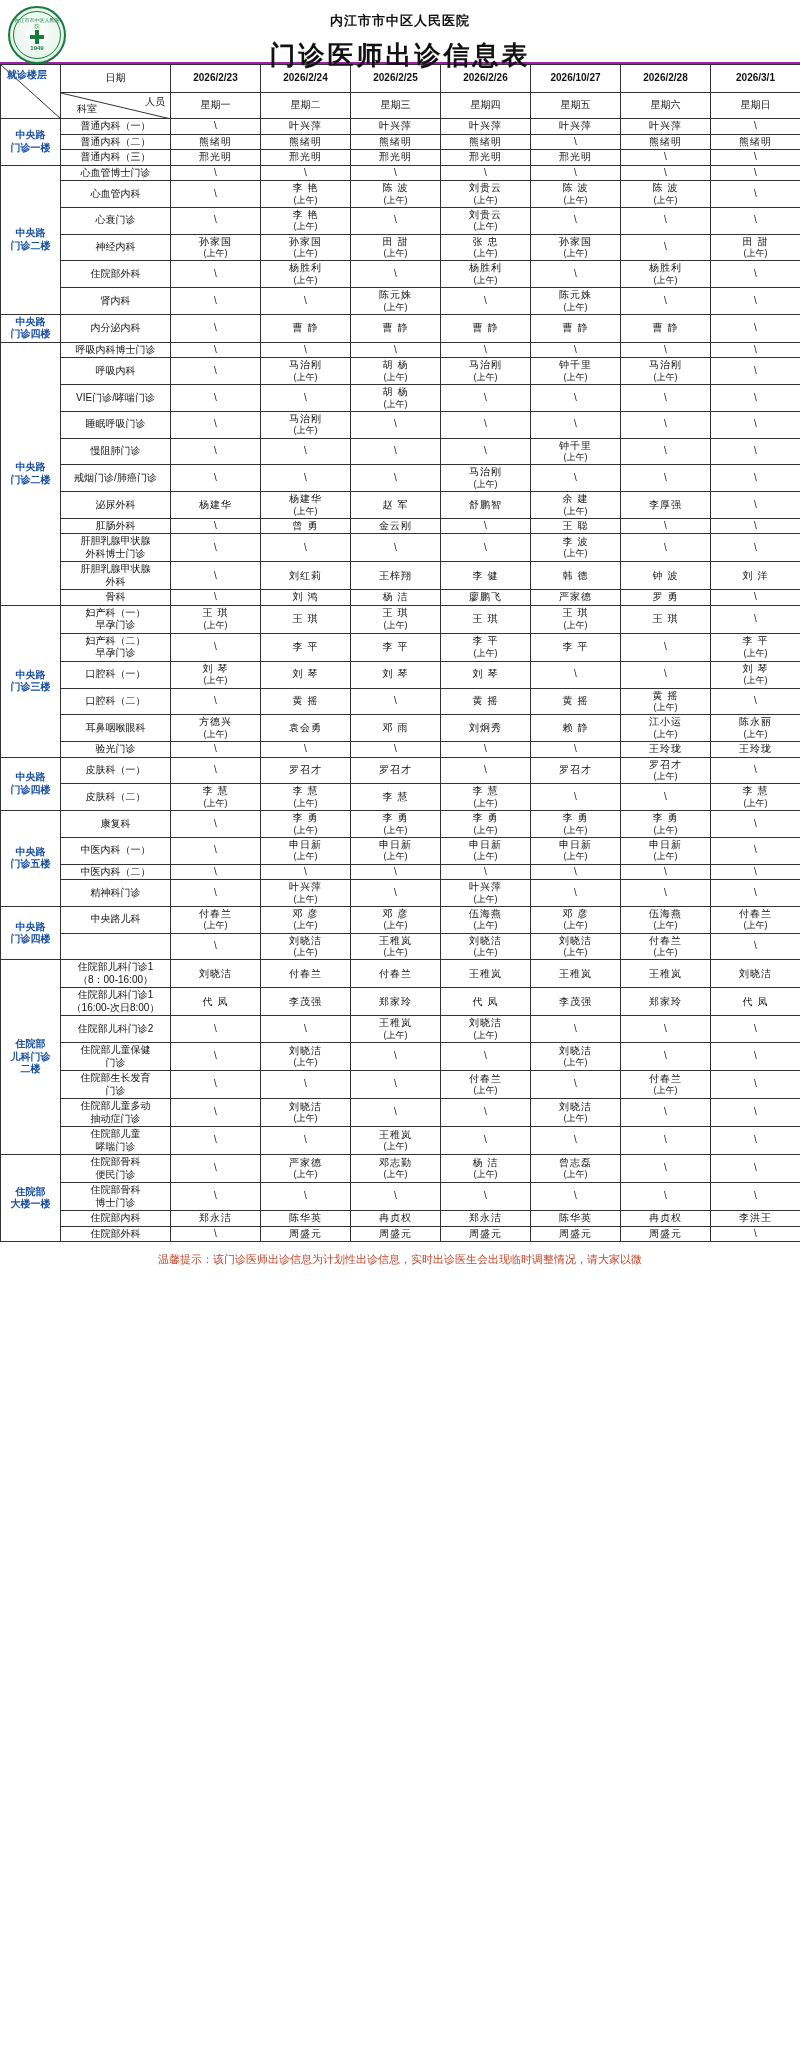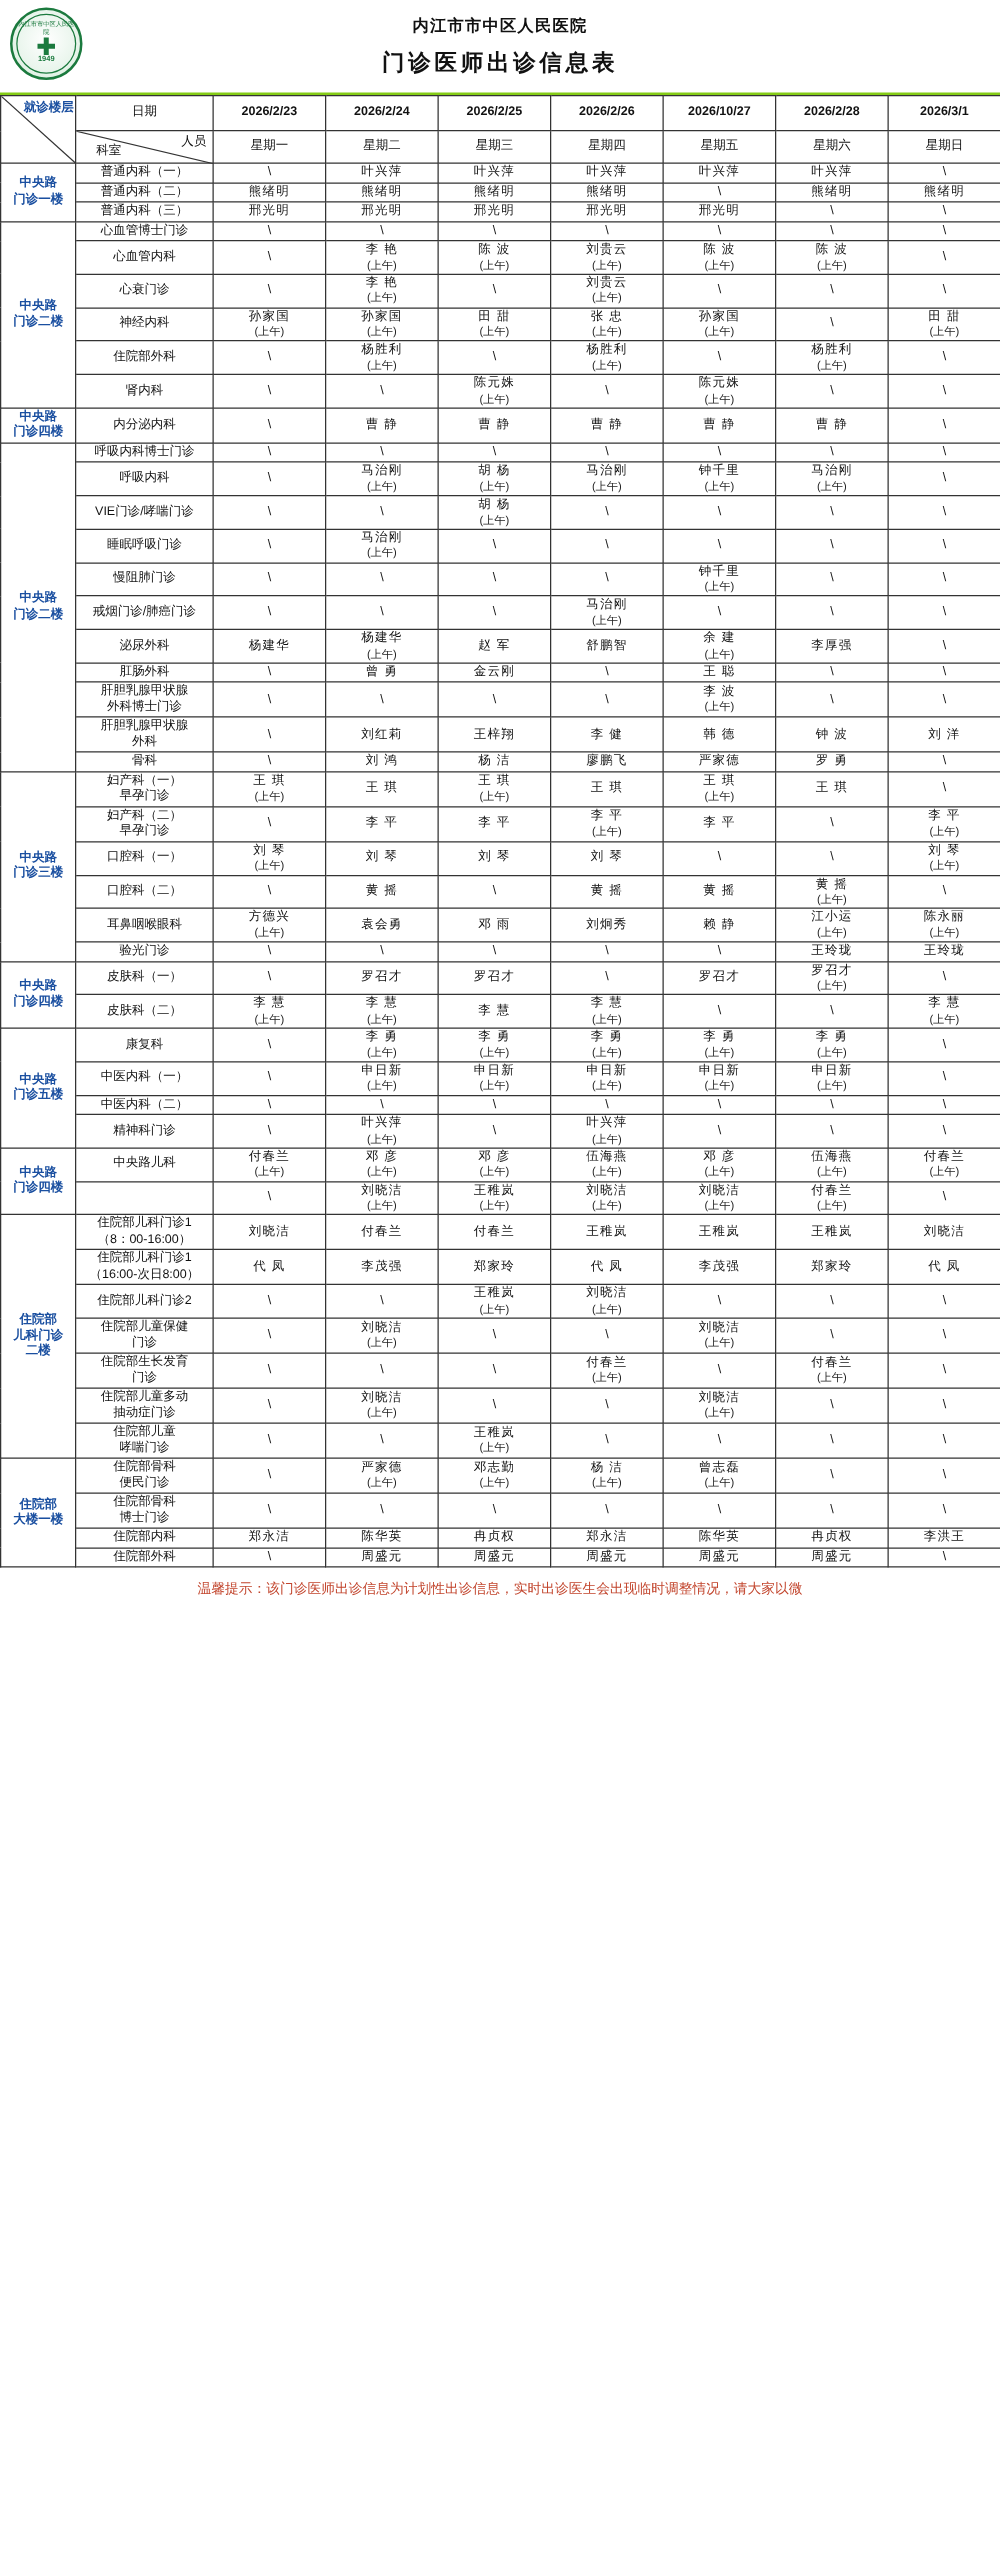--- a/index.html
+++ b/index.html
@@ -12,22 +12,22 @@
     color: #111;
   }
   .page {
     width: 800px;
     position: relative;
     padding: 0 0 6px 0;
   }
   .header {
     position: relative;
     padding: 6px 0 4px 0;
-    border-bottom: 2px solid #84cc16;
-    height: 76px;
+    border-bottom: 2px solid #a21caf;
+    height: 64px;
   }
   .logo {
     position: absolute;
     left: 8px;
     top: 6px;
     width: 58px;
     height: 58px;
     border-radius: 50%;
     border: 2px solid #1b7a3e;
     background: radial-gradient(circle at 50% 45%, #ffffff 0%, #e9f5ec 60%, #cfe8d6 100%);
@@ -57,21 +57,21 @@
   .logo .yr { font-size: 6px; font-weight: bold; color:#1b7a3e; }
   .hosp {
     text-align: center;
     font-size: 13px;
     font-weight: bold;
     letter-spacing: 1px;
     padding-top: 6px;
   }
   .title {
     text-align: center;
-    font-size: 18px;
+    font-size: 26px;
     font-weight: bold;
     letter-spacing: 3px;
     padding-top: 8px;
   }
   table.sched {
     border-collapse: collapse;
     width: 800px;
     table-layout: fixed;
   }
   table.sched td, table.sched th {
@@ -97,21 +97,21 @@
     font-size: 11px;
   }
   .date-hdr { font-size: 11px; font-weight: bold; }
   .week-hdr { font-size: 11px; }
   .corner {
     position: relative;
     height: 54px;
     padding: 0;
   }
   .corner .lbl { position: absolute; font-size: 10px; color: #1a4fa0; font-weight: bold; line-height:1.15; }
-  .corner .l-top { left: 18px; top: 4px; }
+  .corner .l-top { left: 6px; top: 4px; }
   .corner svg { position: absolute; left:0; top:0; }
   .datecell { height: 28px; }
   .slashcorner {
     position: relative;
     height: 26px;
   }
   .slashcorner .room { position: absolute; left: 5px; bottom: 3px; font-size: 10px; padding-left: 11px; }
   .slashcorner .ppl { position: absolute; right: 5px; top: 3px; font-size: 10px; }
   .slashcorner svg { position: absolute; left: 0; top: 0; }
   .doc { font-size: 11px; }

